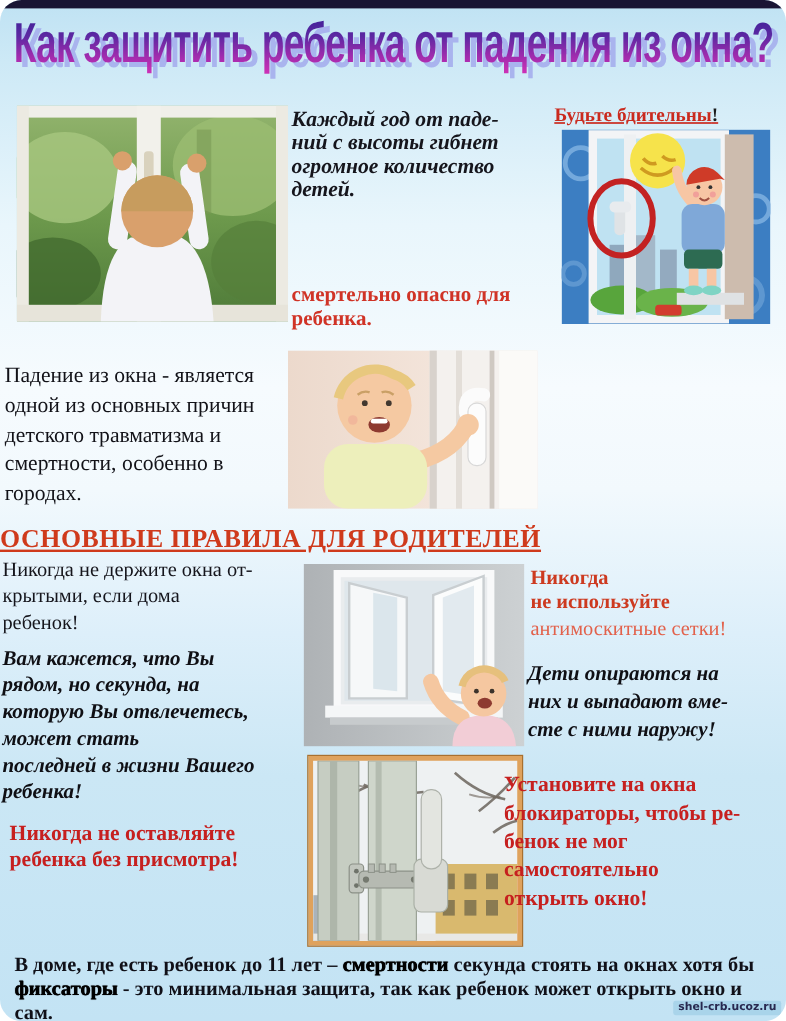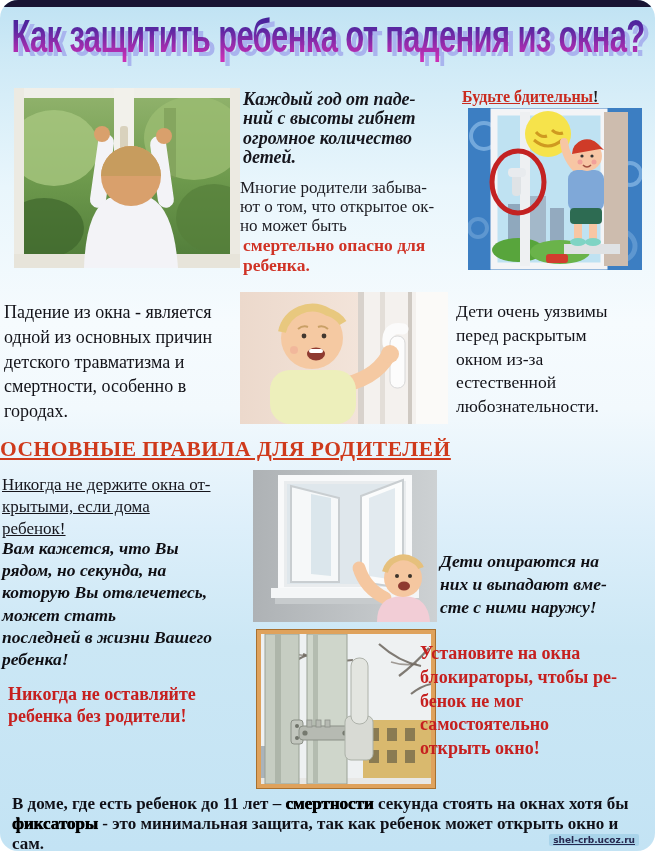--- a/index.html
+++ b/index.html
@@ -87,23 +87,20 @@
     <circle cx="150" cy="48" r="8" fill="#d9a06c"></circle>
     <path d="M70 180 Q72 122 95 110 L137 110 Q160 122 164 180 Z" fill="#f3f3f7"></path>
     <circle cx="117" cy="88" r="30" fill="#d9a06c"></circle>
     <path d="M87 88 a30 30 0 0 1 60 0 l-60 0 z" fill="#c79c5e"></path>
   </svg>
 
   <div class="abs ctr pre stat" style="left:243px;top:90px;width:218px;">Каждый год от паде-
 ний с высоты гибнет
 огромное количество
 детей.</div>
-  <div class="abs ctr pre forget" style="left:240px;top:178px;width:224px;">Многие родители забыва-
-ют о том, что открытое ок-
-но может быть</div>
   <div class="abs ctr pre deadly" style="left:243px;top:236px;width:218px;">смертельно опасно для
 ребенка.</div>
 
   <div class="abs ctr vigilant" style="left:462px;top:88px;width:190px;text-decoration:underline;"><u><span>Будьте бдительны</span><span class="excl">!</span></u></div>
 
   <svg class="abs" style="left:468px;top:108px;" width="174" height="162" viewBox="0 0 174 162">
     <rect width="174" height="162" fill="#3c7ec2"></rect>
     <circle cx="16" cy="28" r="13" fill="none" stroke="#74a9dc" stroke-width="4"></circle>
     <circle cx="162" cy="66" r="11" fill="none" stroke="#74a9dc" stroke-width="4"></circle>
     <circle cx="152" cy="138" r="15" fill="none" stroke="#5e97d0" stroke-width="5"></circle>
@@ -167,39 +164,34 @@
     <circle cx="72" cy="46" r="31" fill="#f5c9a2"></circle>
     <path d="M42 40 a31 31 0 0 1 46 -20 q10 3 15 11" fill="none" stroke="#e8c87e" stroke-width="8"></path>
     <circle cx="64" cy="44" r="2.4" fill="#42382f"></circle>
       <circle cx="84" cy="44" r="2.4" fill="#42382f"></circle>
     <path d="M58 37 q5 -4 10 -2 M78 35 q5 -2 10 2" stroke="#caa066" stroke-width="2" fill="none"></path>
     <ellipse cx="76" cy="62" rx="9" ry="6.5" fill="#8e3a30"></ellipse>
     <rect x="69" y="57" width="14" height="4" rx="2" fill="#fff"></rect>
     <circle cx="54" cy="58" r="4" fill="#f0b39a" opacity="0.8"></circle>
   </svg>
 
-  <div class="abs ctr pre vulnerable" style="left:456px;top:300px;width:194px;">Дети очень уязвимы
-перед раскрытым
-окном из-за
-естественной
-любознательности.</div>
 
   <div class="abs ctr rules-header" style="left:0;top:437px;width:655px;">ОСНОВНЫЕ ПРАВИЛА ДЛЯ РОДИТЕЛЕЙ</div>
 
-  <div class="abs ctr pre never-open" style="left:2px;top:474px;width:248px;text-decoration:underline;">Никогда не держите окна от-
+  <div class="abs ctr pre never-open" style="left:2px;top:464px;width:248px;">Никогда не держите окна от-
 крытыми, если дома
 ребенок!</div>
   <div class="abs ctr pre seems" style="left:2px;top:537px;width:248px;">Вам кажется, что Вы
 рядом, но секунда, на
 которую Вы отвлечетесь,
 может стать
 последней в жизни Вашего
 ребенка!</div>
   <div class="abs ctr pre never-leave" style="left:8px;top:684px;width:238px;">Никогда не оставляйте
-ребенка без родители!</div>
+ребенка без присмотра!</div>
 
   <svg class="abs" style="left:253px;top:470px;" width="184" height="152" viewBox="0 0 184 152">
     <defs>
       <linearGradient id="gWall2" x1="0" y1="0" x2="1" y2="0">
         <stop offset="0" stop-color="#aeb2b5"></stop>
           <stop offset="1" stop-color="#cdd1d3"></stop>
       </linearGradient>
     </defs>
     <rect width="184" height="152" fill="url(#gWall2)"></rect>
     <rect x="28" y="8" width="128" height="112" fill="#e9ecee" stroke="#f8f9fa" stroke-width="6"></rect>
@@ -247,28 +239,33 @@
       <rect x="46" y="86" width="5" height="7" fill="#b6bab2" stroke="#8b9087" stroke-width="0.8"></rect>
       <rect x="55" y="86" width="5" height="7" fill="#b6bab2" stroke="#8b9087" stroke-width="0.8"></rect>
       <rect x="64" y="86" width="5" height="7" fill="#b6bab2" stroke="#8b9087" stroke-width="0.8"></rect>
       <circle cx="44" cy="99" r="2.6" fill="#75796f"></circle>
         <circle cx="84" cy="99" r="2.6" fill="#75796f"></circle>
       <rect x="84" y="82" width="28" height="44" rx="6" fill="#d8dad4" stroke="#aab0a6"></rect>
       <rect x="90" y="24" width="17" height="66" rx="8" fill="#e3e5e0" stroke="#aeb2aa"></rect>
     </svg>
   </div>
 
+  <div class="abs ctr" style="left:442px;top:472px;width:206px;">
+    <div class="pre never-use-b">Никогда
+не используйте</div>
+    <div class="never-use-l">антимоскитные сетки!</div>
+  </div>
   <div class="abs ctr pre lean" style="left:440px;top:550px;width:210px;">Дети опираются на
 них и выпадают вме-
 сте с ними наружу!</div>
   <div class="abs ctr pre install" style="left:420px;top:642px;width:216px;">Установите на окна
 блокираторы, чтобы ре-
 бенок не мог
 самостоятельно
 открыть окно!</div>
 
   <div class="abs ctr footer-text" style="left:12px;top:794px;width:631px;">
     <span>В доме, где есть ребенок до 11 лет – </span><span class="heavy">смертности</span><span> секунда стоять на окнах хотя бы </span><span class="heavy">фиксаторы</span><span> - это минимальная защита, так как ребенок может открыть окно и сам.</span>
   </div>
 
-  <div class="abs watermark" style="right:16px;top:834px;text-decoration:underline;">shel-crb.ucoz.ru</div>
+  <div class="abs watermark" style="right:4px;top:834px;">shel-crb.ucoz.ru</div>
 
 </div>
 
 </body></html>

